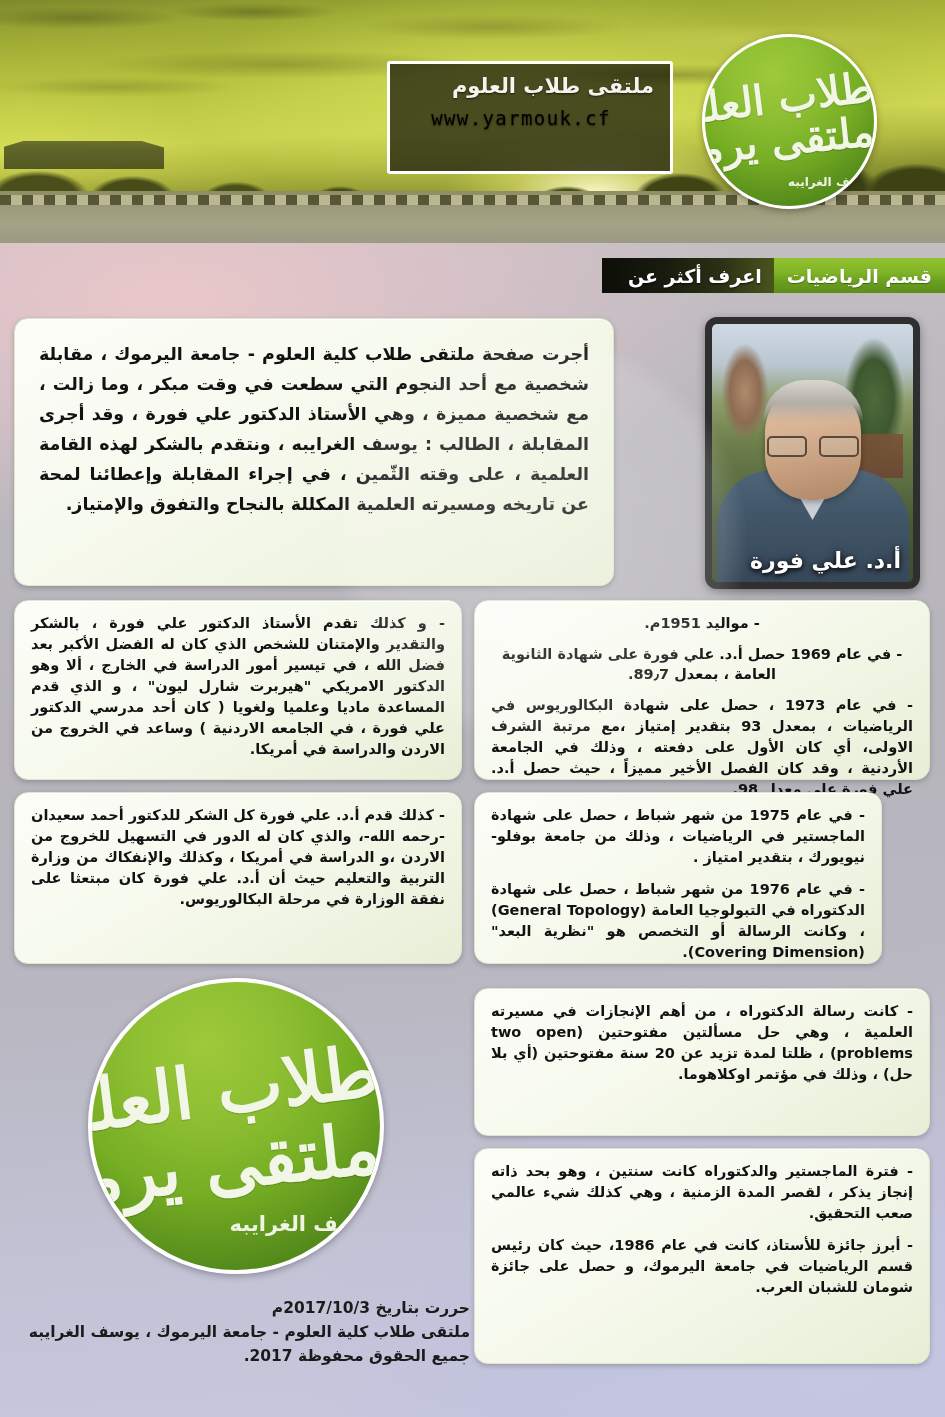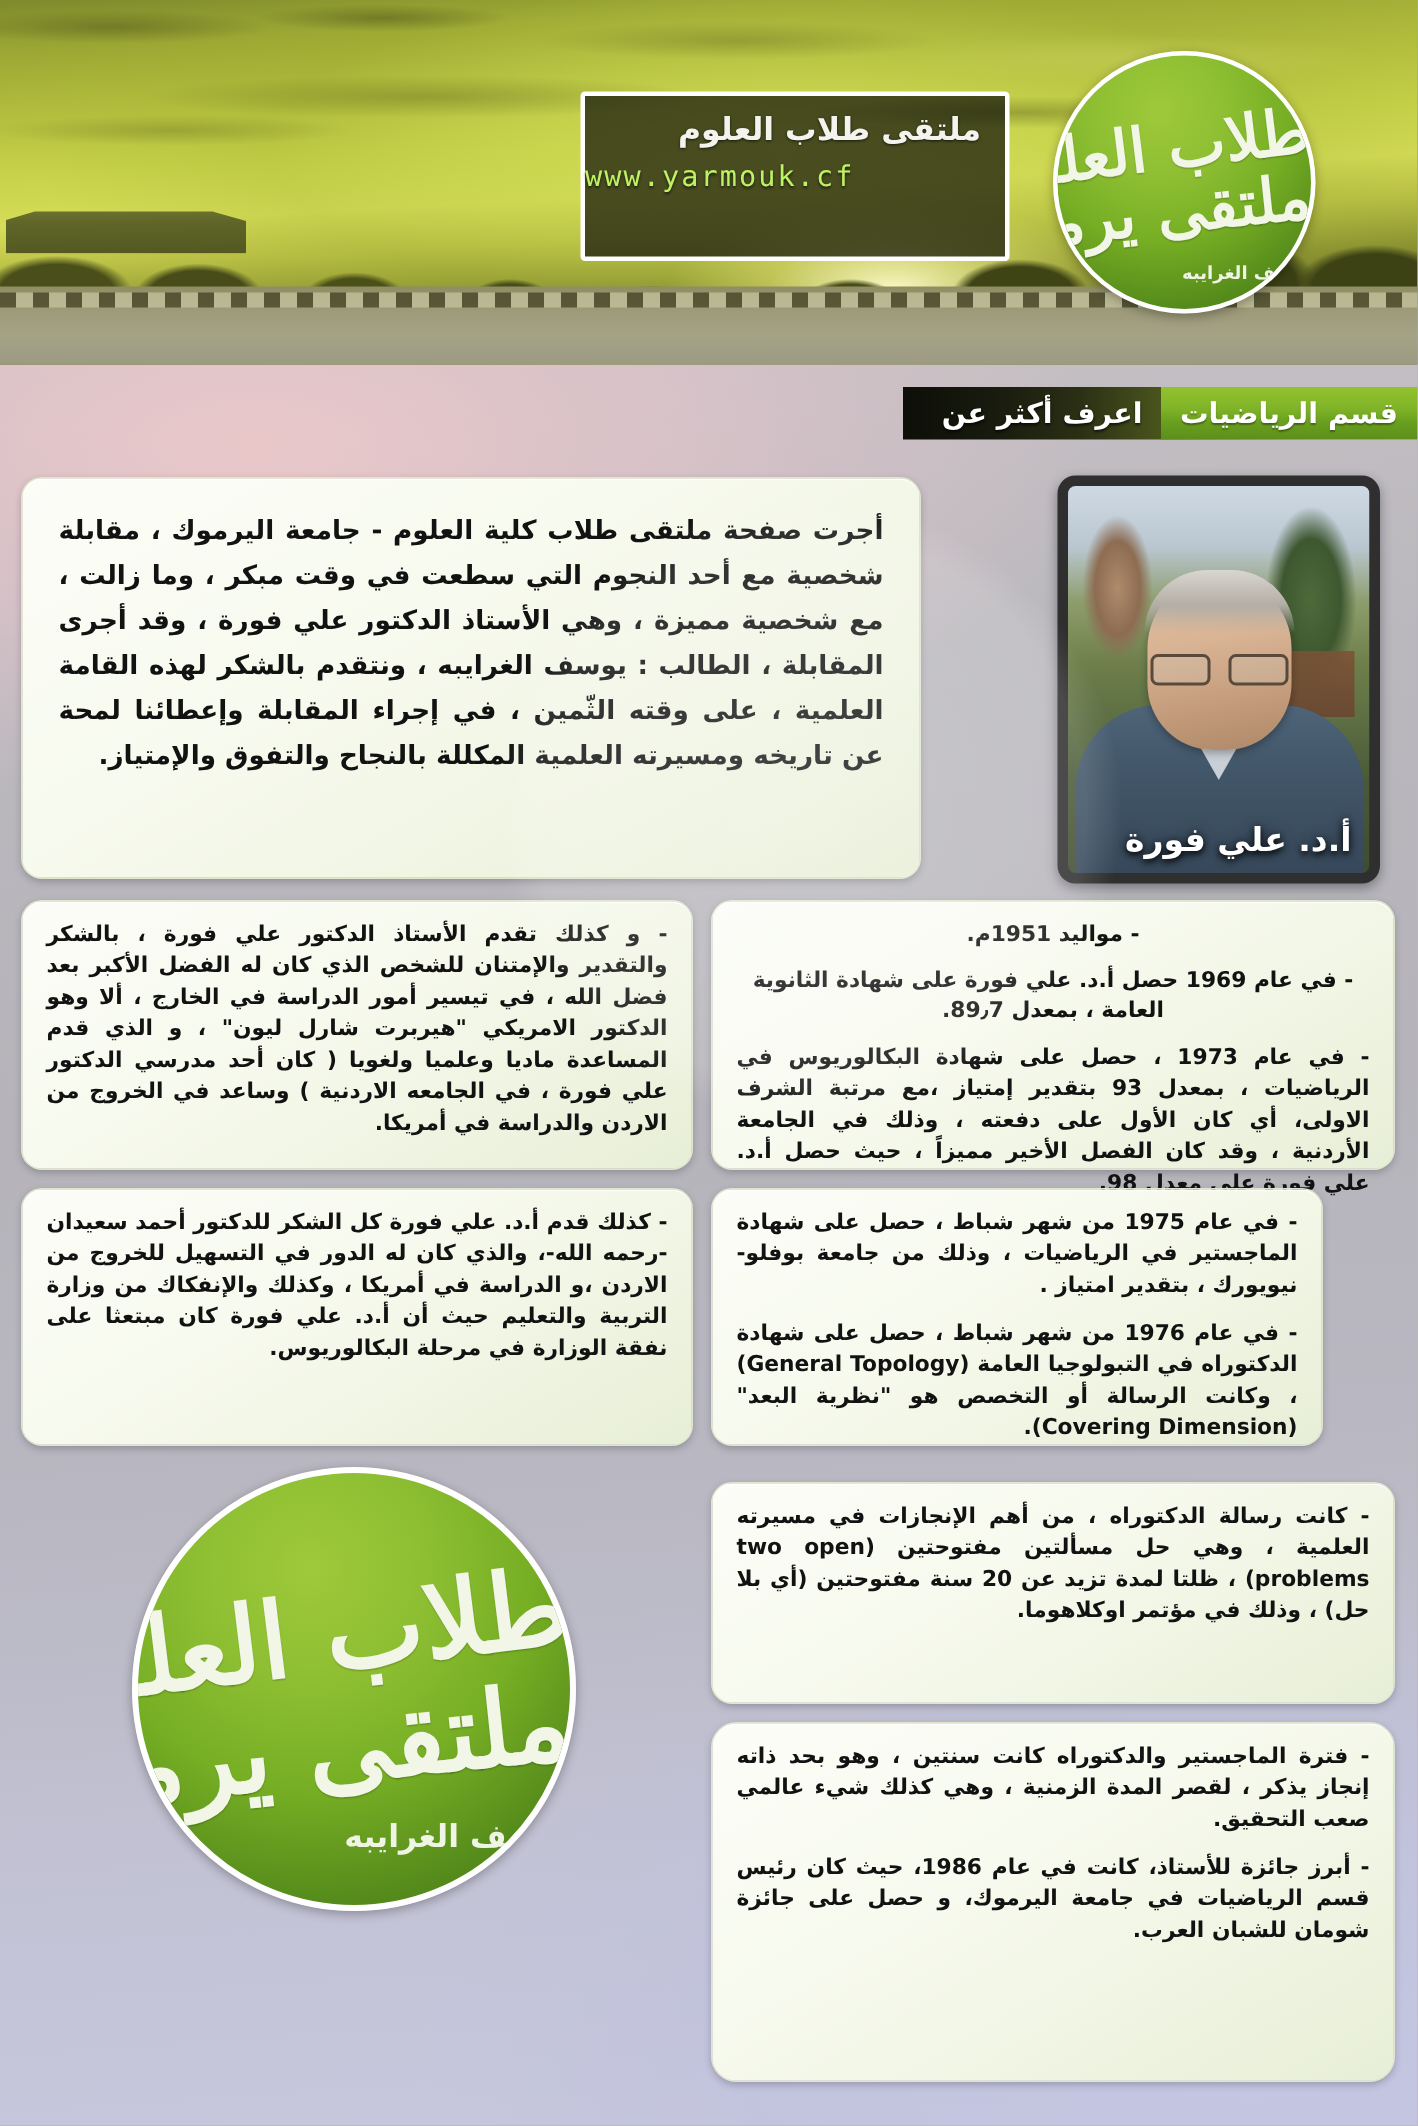--- a/index.html
+++ b/index.html
@@ -92,21 +92,21 @@
     background:rgba(24,26,12,.74);
     box-sizing:border-box;
   }
   .title-plate .tline{
     color:#f4f4ef;text-align:right;padding-right:16px;
     font-size:21px;line-height:27px;font-weight:700;letter-spacing:.2px;
     text-shadow:0 1px 2px rgba(0,0,0,.65);
   }
   .title-plate .tline.t1{padding-top:9px;}
   .title-plate .url{
-    color:#bef264;text-align:left;padding-right:18px;padding-top:7px;
+    color:#000000;text-align:center;padding-right:18px;padding-top:7px;
     font-size:19px;letter-spacing:1.4px;direction:ltr;
     font-family:"DejaVu Sans Mono","Liberation Mono",monospace;
     text-shadow:0 1px 2px rgba(0,0,0,.6);
   }
 
   
   .logo-circle{
     position:absolute;border-radius:50%;
     background:radial-gradient(circle at 40% 22%, #9ec93a 0%, #8dbe32 28%, #76ae24 52%, #568c1b 78%, #46761a 100%);
     border:3px solid #ffffff;
@@ -224,21 +224,21 @@
     color:#ffffff;font-size:22px;font-weight:700;text-align:right;
     text-shadow:0 2px 4px rgba(0,0,0,.85),0 0 8px rgba(0,0,0,.6);
   }
 
   
   #card-right-1{left:474px;top:600px;width:456px;height:180px;}
   #card-left-1{left:14px;top:600px;width:448px;height:180px;}
   #card-right-2{left:474px;top:792px;width:408px;height:172px;}
   #card-left-2{left:14px;top:792px;width:448px;height:172px;}
   #card-right-3{left:474px;top:988px;width:456px;height:148px;}
-  #card-right-4{left:474px;top:1148px;width:456px;height:240px;border-radius:17px;}
+  #card-right-4{left:474px;top:1148px;width:456px;height:216px;}
 
   
   #big-logo{left:88px;top:978px;width:296px;height:296px;border-width:4px;}
   #big-logo .c1{top:64px;font-size:70px;transform:rotate(-7deg);letter-spacing:-4px;}
   #big-logo .c2{top:139px;font-size:70px;transform:rotate(-6deg);letter-spacing:-4px;}
   #big-logo .sub{top:230px;font-size:21px;}
 
   
   .footer{
     position:absolute;left:20px;top:1296px;width:450px;
@@ -323,14 +323,19 @@
     <p>- فترة الماجستير والدكتوراه كانت سنتين ، وهو بحد ذاته إنجاز يذكر ، لقصر المدة الزمنية ، وهي كذلك شيء عالمي صعب التحقيق.</p>
     <p>- أبرز جائزة للأستاذ، كانت في عام 1986، حيث  كان رئيس قسم الرياضيات في جامعة اليرموك، و حصل على جائزة  شومان للشبان العرب.</p>
   </div>
 
   <div class="logo-circle" id="big-logo">
     <div class="calli c1">طلاب العلوم</div>
     <div class="calli c2">ملتقى يرموك</div>
     <div class="sub">يوسف الغرايبه</div>
   </div>
 
+  <div class="footer">
+    <div>حررت بتاريخ 2017/10/3م</div>
+    <div>ملتقى طلاب كلية العلوم - جامعة اليرموك ، يوسف الغرايبه</div>
+    <div>جميع الحقوق محفوظة 2017.</div>
+  </div>
 
 </div>
 
 </body></html>

